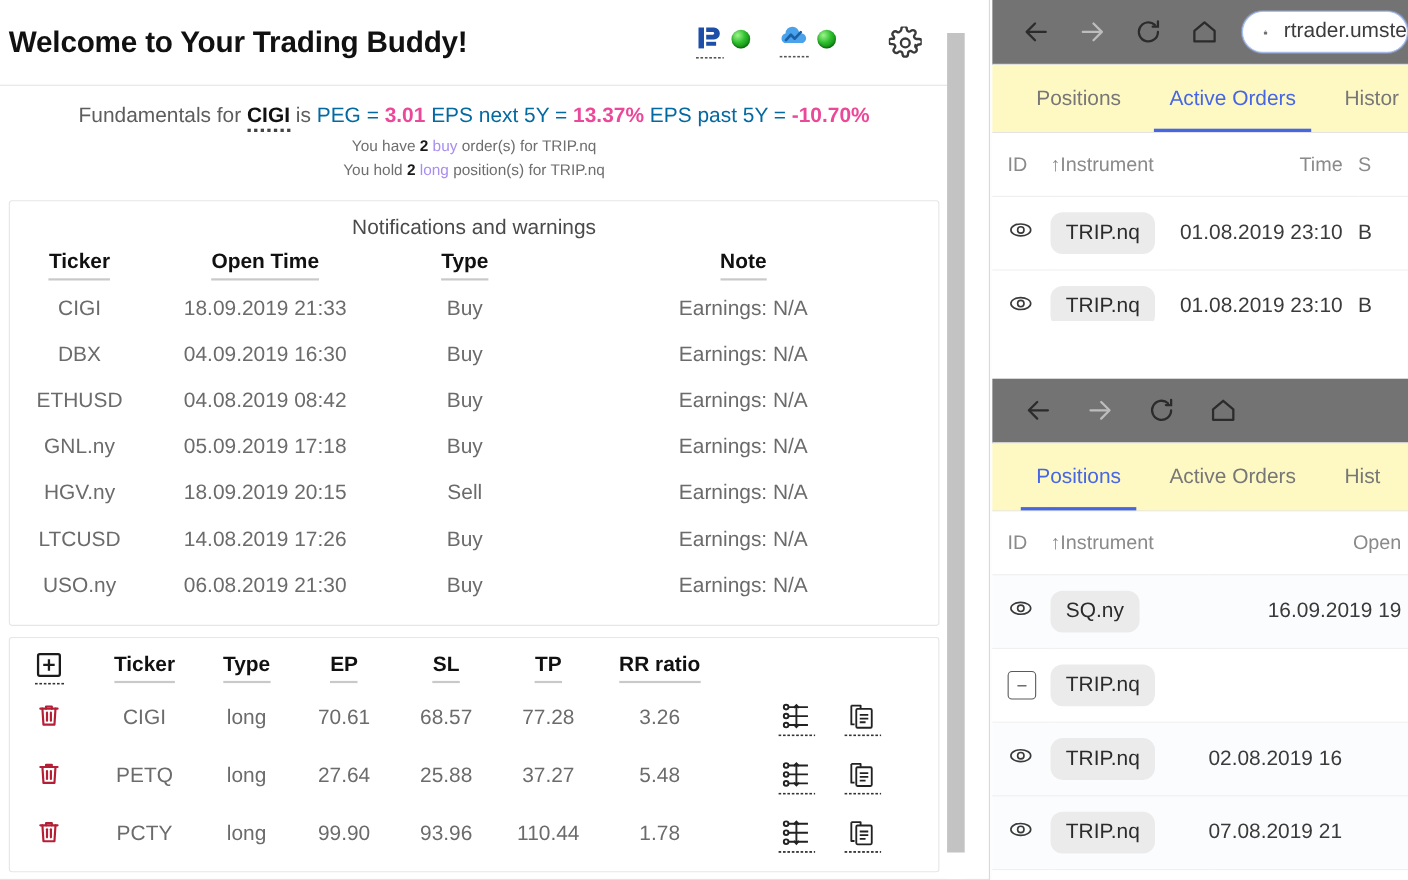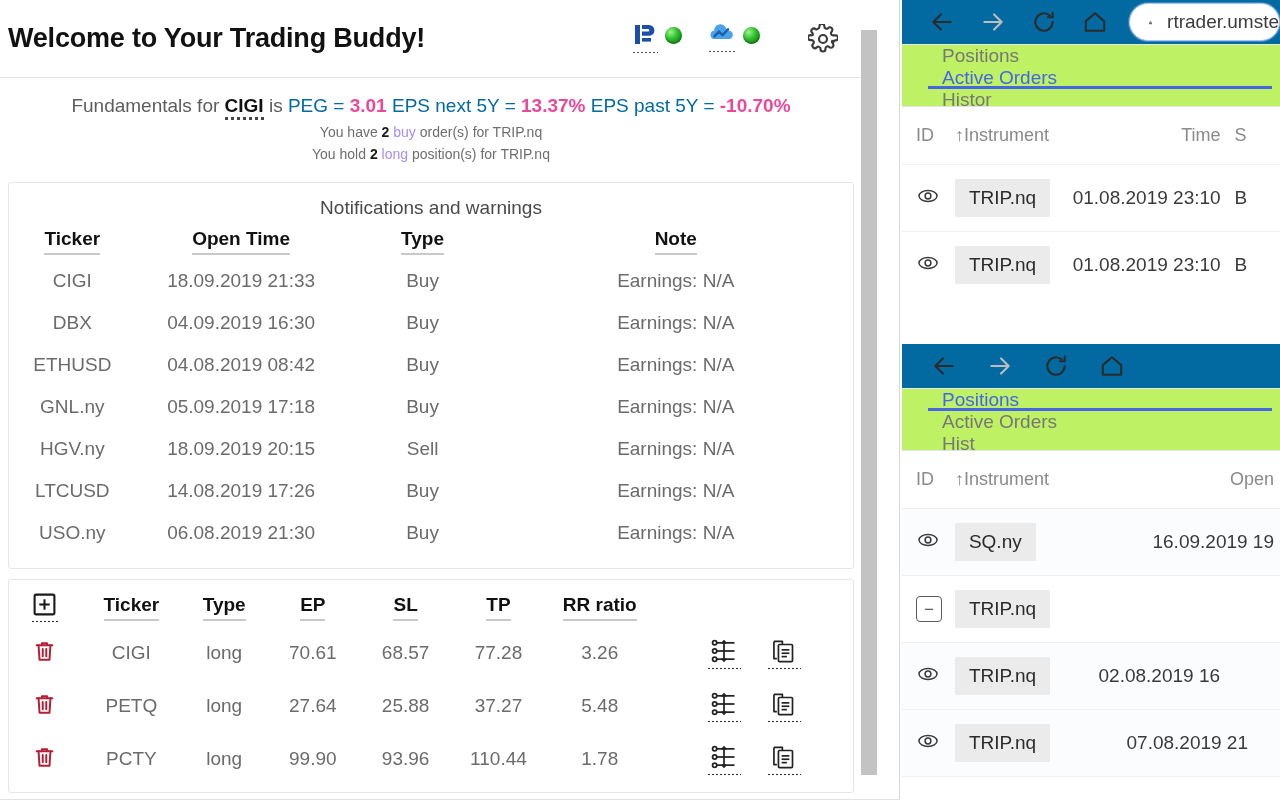--- a/index.html
+++ b/index.html
@@ -117,39 +117,38 @@
     background:#fff;
   }
   #panel-thumb {
     position:absolute; left:0; top:30px; width:16px; height:745px;
     background:#c3c3c3; border-radius:0;
   }
 
   
   .bwin { position:absolute; background:#ffffff; overflow:hidden; }
   .bwin-chrome {
-    height: 45px; background:#0369a1; display:flex; align-items:center;
+    height: 59px; background:#737373; display:flex; align-items:center;
     padding-left: 14px; gap: 0px;
     border-bottom:1px solid #e7e7e7;
   }
   .navbtn { width:56px; height:40px; display:flex; align-items:center; justify-content:center; }
   .omni {
     flex:1 1 auto; height:38px; margin-left: 8px;
     background:#fff; border:1px solid #a7c0f5; border-radius:20px;
     display:flex; align-items:center; padding-left:18px; gap:14px;
     box-shadow: 0 0 0 1px rgba(167,192,245,.35);
     overflow:hidden;
   }
   .omni-text { font-size:19px; color:#3c3c3c; white-space:nowrap; }
 
   .tabsbar {
     display:flex; align-items:stretch; height:62px;
-    background:#bef264; border-bottom:1px solid #e3e3e3;
+    background:#fef9c3; border-bottom:1px solid #e3e3e3;
     padding-left: 18px;
-    flex-direction: column;
   }
   .btab {
     display:flex; align-items:center; padding: 0 22px;
     font-size:19px; color:#777; position:relative; white-space:nowrap;
   }
   .btab.active { color:#4666e5; }
   .btab.active::after {
     content:""; position:absolute; left:8px; right:8px; bottom:0; height:3px; background:#4666e5;
   }
 
@@ -158,21 +157,21 @@
     font-size:18px; font-weight:400; color:#8a8a8a;
     padding: 18px 0 18px 0; background:#fff;
     border-bottom:1px solid #eeeeee; white-space:nowrap;
   }
   table.dt td {
     font-size:19px; color:#3a3a3a; padding: 14px 0;
     border-bottom:1px solid #f0f0f0; white-space:nowrap;
   }
   tr.alt td { background:#fbfcfd; }
   .chip {
-    display:inline-block; background:#ebebeb; border-radius:1px;
+    display:inline-block; background:#ebebeb; border-radius:11px;
     padding: 8px 14px; font-size:19px; color:#2b2b2b;
   }
   .minusbox {
     display:inline-flex; align-items:center; justify-content:center;
     width:26px; height:26px; border:1.6px solid #5a5a5a; border-radius:4px;
     font-size:17px; color:#5a5a5a; line-height:1;
   }
   .side-b { color:#7d9cf5; }
   tr.faded td { opacity:.45; border-bottom-color:#f6f6f6; }
 
@@ -649,21 +648,21 @@
               </svg></td>
             <td><span class="chip">TRIP.nq</span></td>
             <td style="text-align:left; padding-right:6px;">02.08.2019 16</td>
           </tr>
           <tr class="alt">
             <td style="padding-left:14px;"><svg width="24" height="24" viewBox="0 0 24 24" fill="none" stroke="#3a3a3a" stroke-width="1.5">
             <ellipse cx="12" cy="12" rx="9" ry="5.4"></ellipse>
                 <circle cx="12" cy="12" r="2.9"></circle>
               </svg></td>
             <td><span class="chip">TRIP.nq</span></td>
-            <td style="text-align:center; padding-right:4px;">07.08.2019 21</td>
+            <td style="text-align:left; padding-right:4px;">07.08.2019 21</td>
           </tr>
           <tr class="faded">
             <td style="padding-left:14px;"></td>
             <td></td>
             <td style="text-align:right; padding-right:6px;"></td>
           </tr>
         </tbody>
     </table>
   </div>
 

